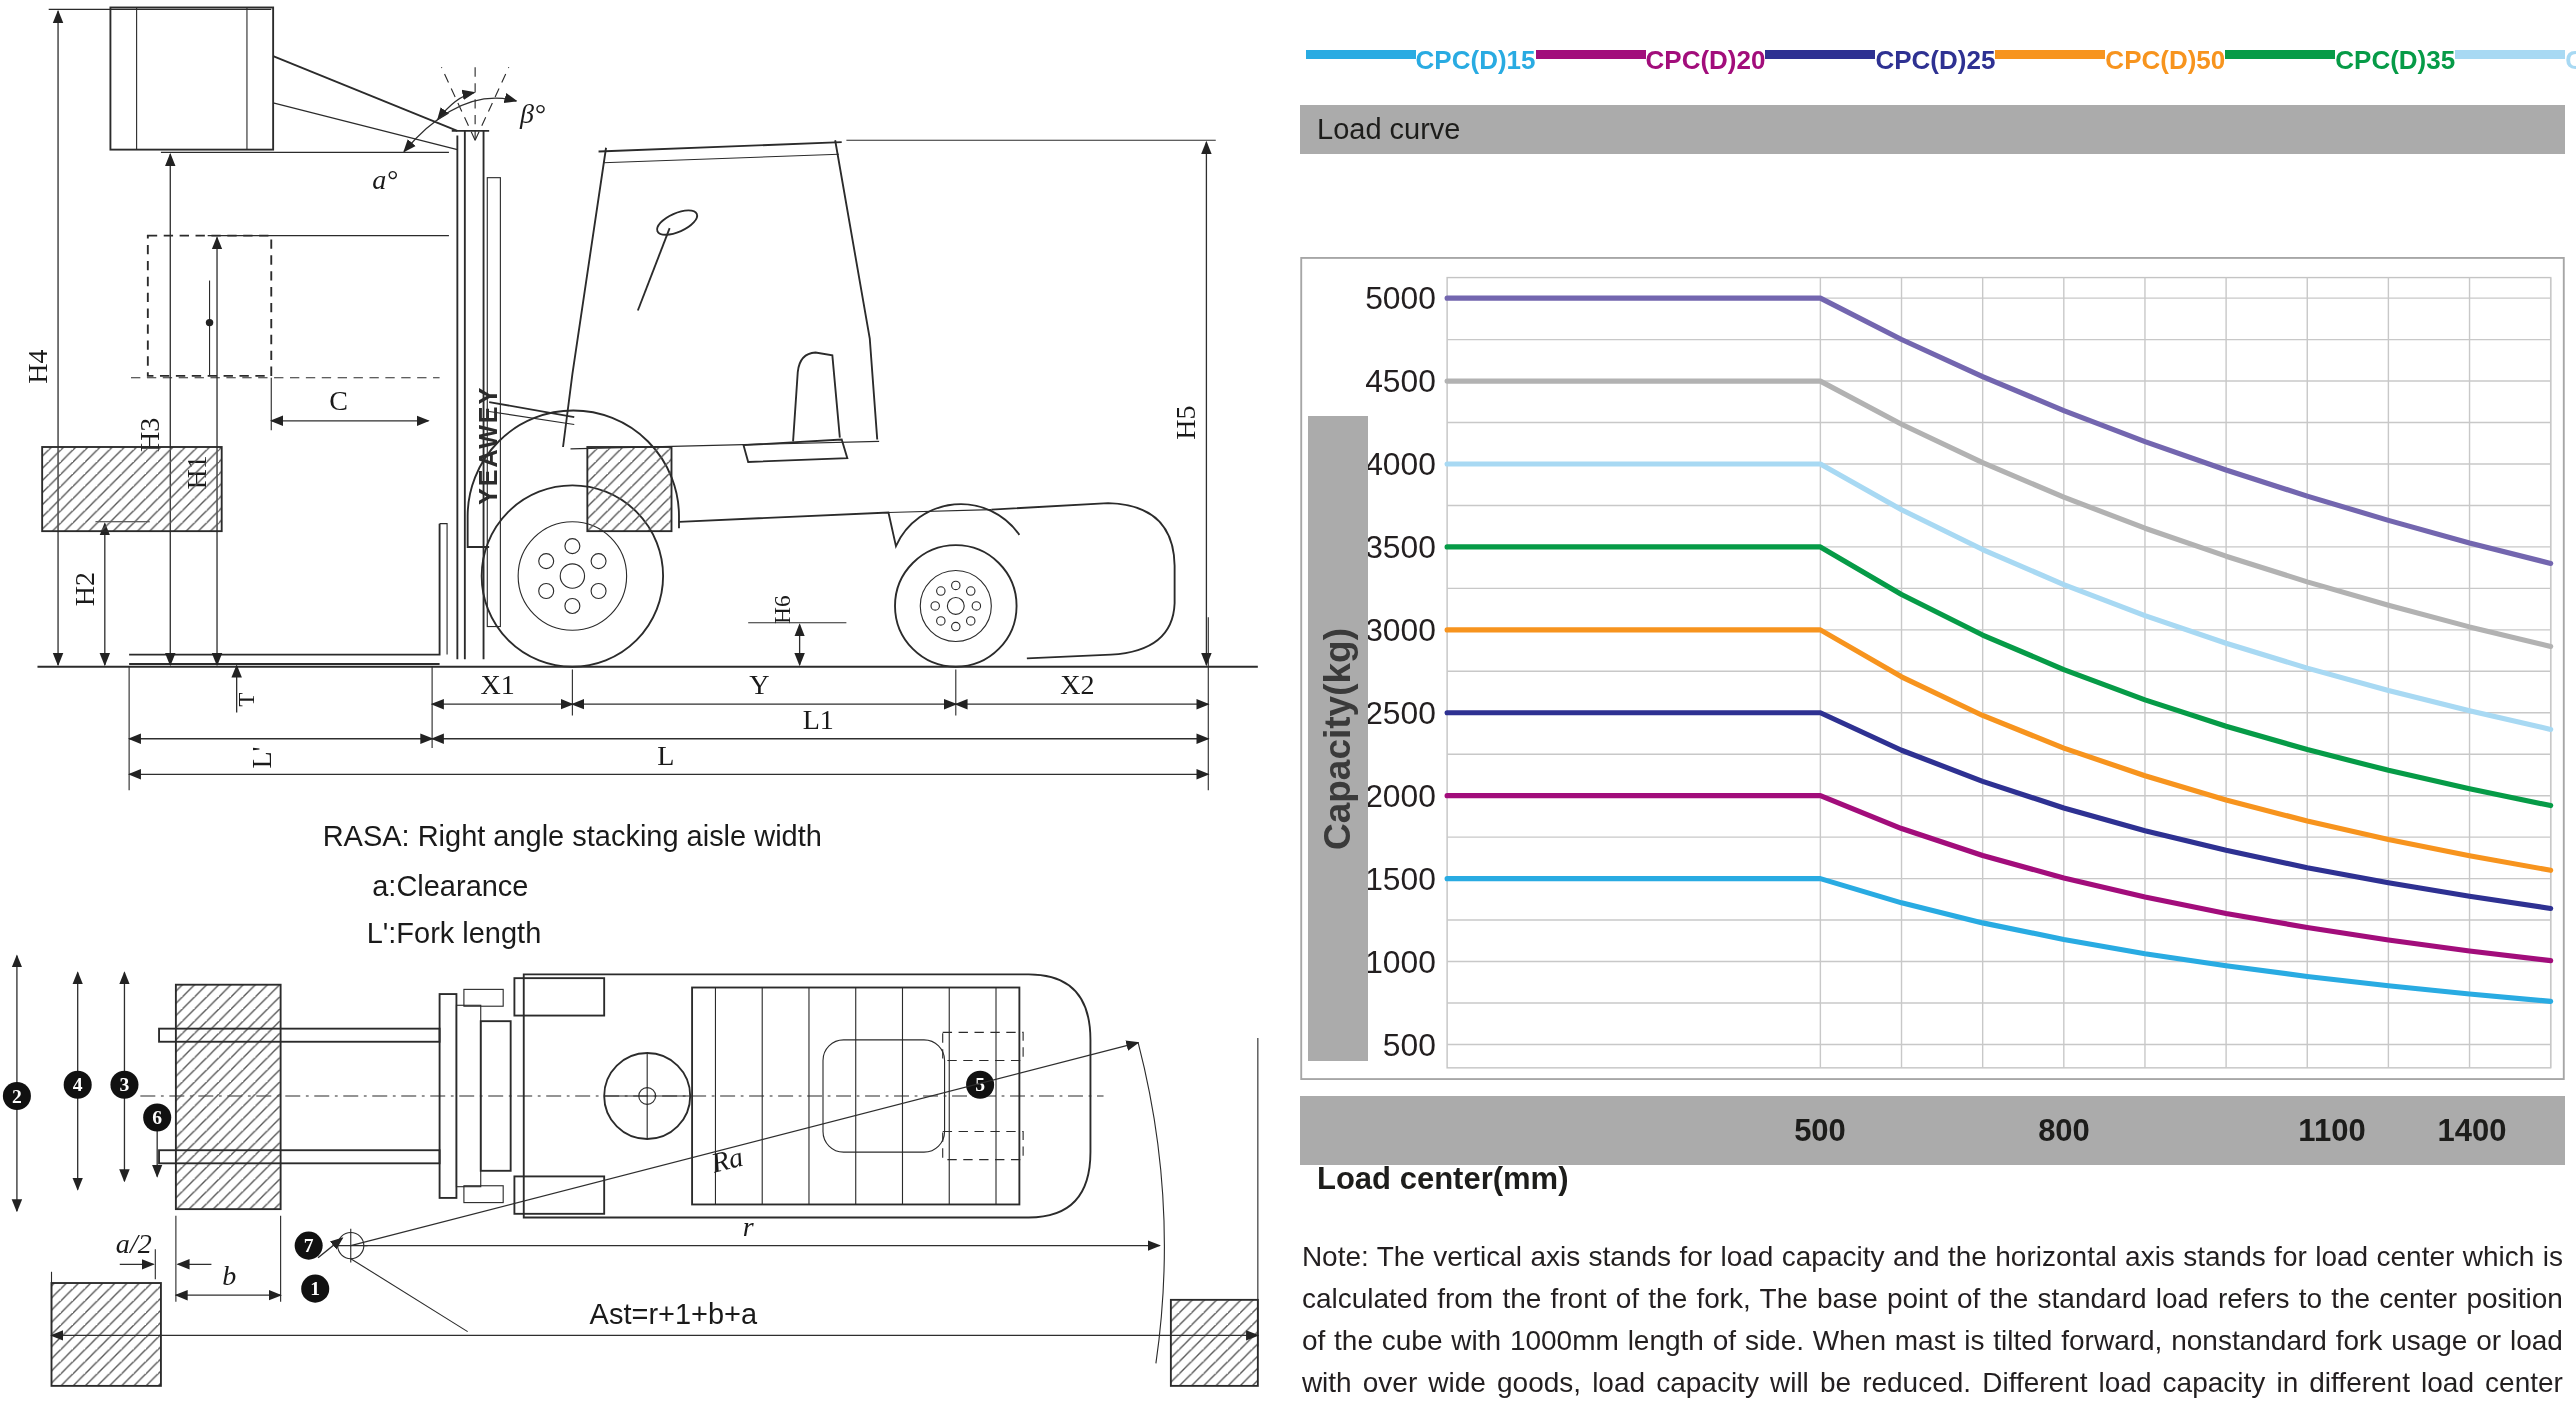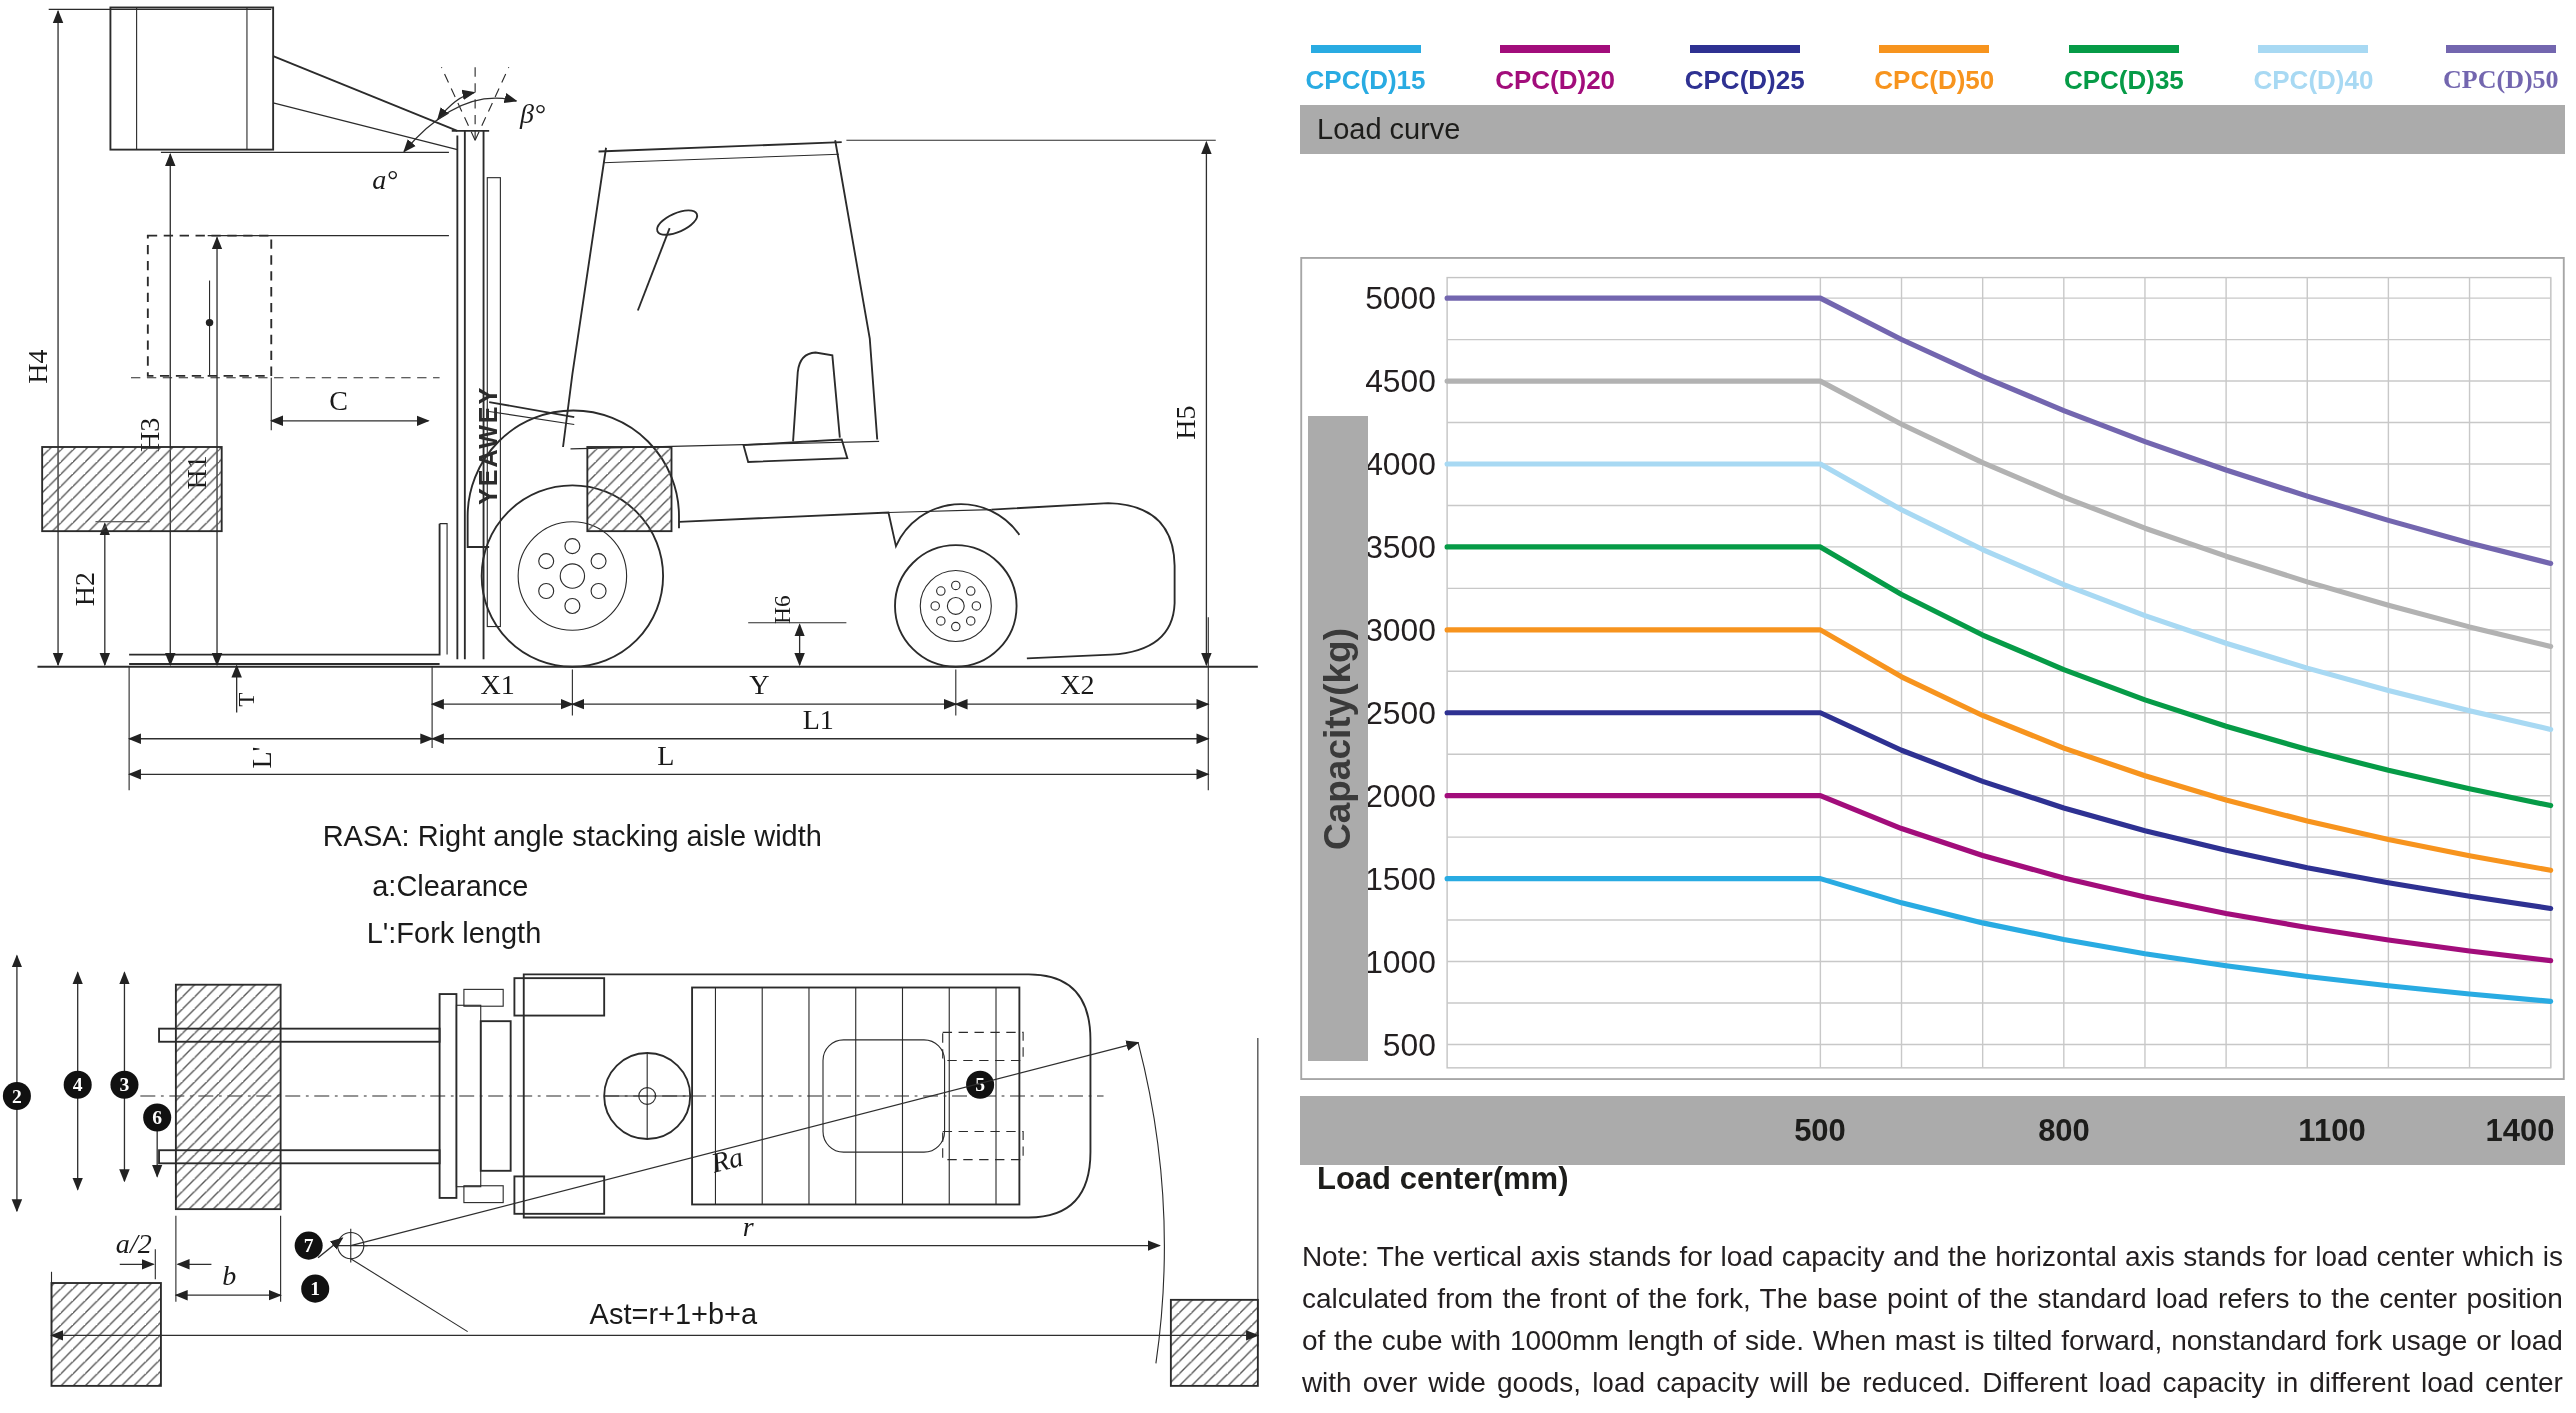--- a/index.html
+++ b/index.html
@@ -17,21 +17,21 @@
   .ital{font-style:italic;}
   .rasa{font-family:"Liberation Sans",sans-serif;font-size:31px;fill:#1a1a1a;}
   .brand{font-family:"Liberation Sans",sans-serif;font-size:27px;font-weight:bold;
          letter-spacing:2px;fill:#2b2b2b;}
   .mk{font-family:"Liberation Serif",serif;font-size:21px;font-weight:bold;fill:#fff;
       text-anchor:middle;}
   
   #right-panel{position:absolute;left:1300px;top:0;width:1265px;height:1413px;}
   #legend{position:absolute;left:5.6px;top:45px;width:1253px;display:flex;
           justify-content:space-between;}
-  .leg-item{display:flex;flex-direction:column;align-items:center;}
+  .leg-item{display:flex;flex-direction:row;align-items:center;}
   .leg-bar{width:110px;height:8.4px;margin-bottom:12px;}
   .leg-lbl{font-size:26px;font-weight:bold;white-space:nowrap;}
   #loadcurve-bar{position:absolute;left:0;top:105px;width:1265px;height:49px;
                  background:#ababab;}
   #loadcurve-bar span{display:block;padding-left:17px;line-height:49px;font-size:29px;
                  font-weight:normal;color:#1d1d1b;}
   #chart-wrap{position:absolute;left:0;top:257px;width:1265px;height:823px;}
   #ylabel-bar{position:absolute;left:7.5px;top:159px;width:60px;height:645px;
               background:#ababab;}
   #ylabel-bar span{position:absolute;left:50%;top:50%;
@@ -401,18 +401,18 @@
     <div id="ylabel-bar">
       <span>Capacity(kg)</span>
     </div>
   </div>
 
   <div id="xaxis-bar">
     <span id="xaxis-title">Load center(mm)</span>
   <span class="xtick" style="left: 520px;">500</span>
       <span class="xtick" style="left: 764px; text-align: center;">800</span>
       <span class="xtick" style="left: 1007px; margin-left: 25px;">1100</span>
-      <span class="xtick" style="left: 1220px; text-align: center;">1400</span>
+      <span class="xtick" style="left: 1172px; text-align: center;">1400</span>
     </div>
 
   <p id="note">Note: The vertical axis stands for load capacity and the horizontal axis stands for load center which is calculated from the front of the fork, The base point of the standard load refers to the center position of the cube with 1000mm length of side. When mast is tilted forward, nonstandard fork usage or load with over wide goods, load capacity will be reduced. Different load capacity in different load center can be known in time through load chart.</p>
 </div>
 
 
 </body></html>

